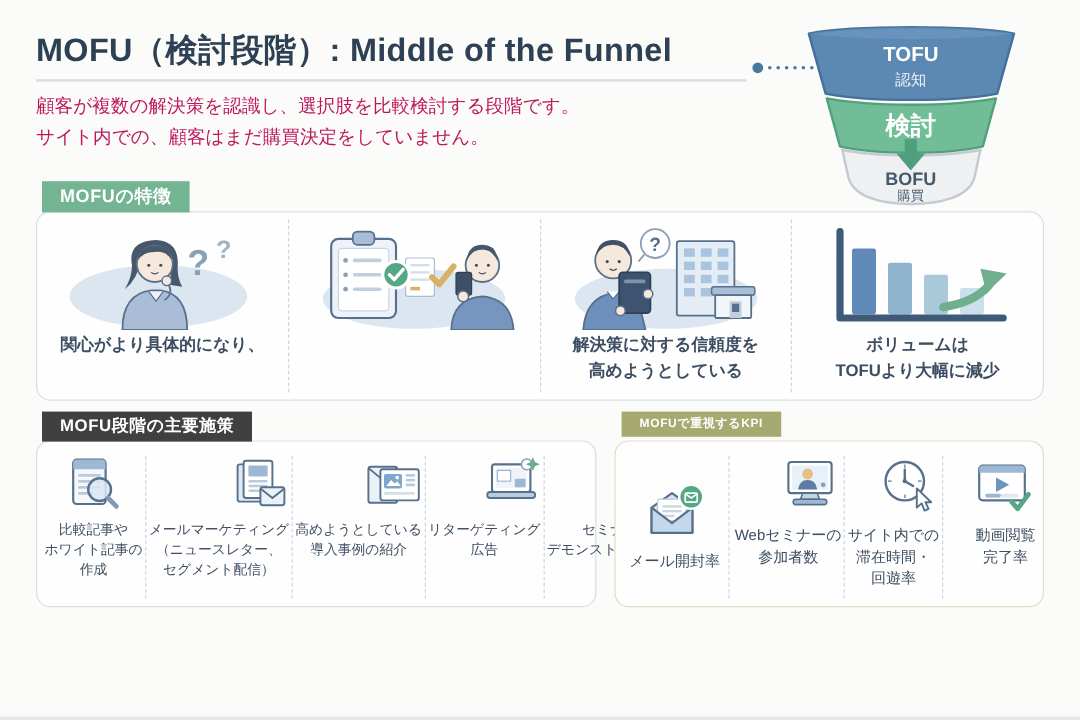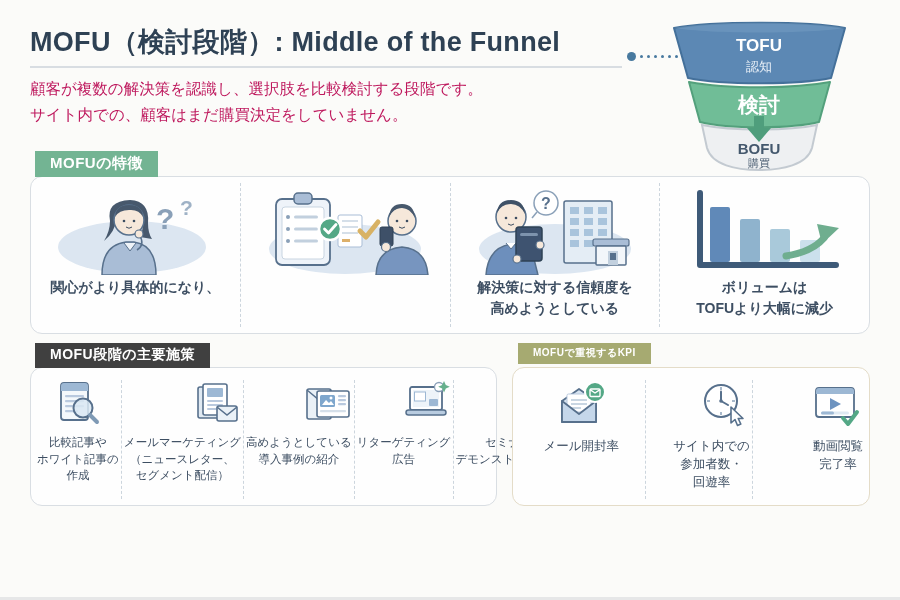--- a/index.html
+++ b/index.html
@@ -36,21 +36,21 @@
   .caption span{display:block;font-weight:bold;}
   
   #tactics-card{left:30px;top:367px;width:467px;height:139px;}
   #tactics-badge{left:35px;top:343px;font-size:14px;background:#404040;}
   #kpi-card{left:512px;top:367px;width:358px;height:139px;border-color:#e4dcc8;}
   #kpi-badge{left:518px;top:343px;font-size:10px;background:#a6aa71;}
   .items-row{display:flex;height:100%;padding:12px 4px 6px;box-sizing:border-box;}
   .item-col{display:flex;flex-direction:column;align-items:center;padding:0 2px;}
   .item-col + .item-col{border-left:1.5px dashed #ccd5dd;align-items:flex-end;}
   .t-col{flex:1;}
-  .k1{flex:1.08;} .k2{flex:1.14;} .k3{flex:0.88;} .k4{flex:0.94;}
+  .k1{flex:1.08;justify-content:center;} .k2{flex:1.14;} .k3{flex:0.88;} .k4{flex:0.94;}
   .ticon{width:48px;height:48px;flex:none;}
   .kicon{width:52px;height:52px;flex:none;}
   .item-label{margin-top:6px;font-size:11.5px;color:#3d4e62;text-align:center;line-height:1.45;}
   .kpi-label{font-size:12.5px;margin-top:5px;}
   .item-label span{display:block;white-space:nowrap;}
 </style>
 </head>
 <body>
 
 <div id="canvas">
@@ -313,36 +313,51 @@
           <path d="M7 21 L24 34 L41 21 L41 42 L7 42 Z" fill="#c5d7ea" stroke="#57708c" stroke-width="1.8" stroke-linejoin="round"></path>
           <circle cx="40" cy="12" r="10" fill="#54a886" stroke="#ffffff" stroke-width="2"></circle>
           <rect x="35" y="9" width="10" height="7.5" rx="1" fill="none" stroke="#ffffff" stroke-width="1.4"></rect>
           <path d="M35 9.6 L40 13 L45 9.6" stroke="#ffffff" stroke-width="1.4" fill="none"></path>
         </svg>
         <div class="item-label kpi-label">
           <span>メール開封率</span>
         </div>
       </div>
 
+      <div class="item-col k2">
+        <svg class="kicon" viewBox="0 0 52 52">
+          <rect x="8" y="5" width="36" height="26" rx="2.5" fill="#ffffff" stroke="#57708c" stroke-width="1.8"></rect>
+          <rect x="11" y="8" width="30" height="20" fill="#e9f1f8"></rect>
+          <circle cx="24" cy="15" r="4.5" fill="#e3c186"></circle>
+          <path d="M16 28 Q17 20 24 20 Q31 20 32 28 Z" fill="#5d7ba3"></path>
+          <circle cx="37" cy="24" r="2" fill="#8aa0b8"></circle>
+          <path d="M20 31 L18 36 L34 36 L32 31 Z" fill="#c5d4e4" stroke="#57708c" stroke-width="1.3"></path>
+          <rect x="12" y="36" width="28" height="4.5" rx="2.2" fill="#9db8d4" stroke="#57708c" stroke-width="1.3"></rect>
+        </svg>
+        <div class="item-label kpi-label">
+          <span>Webセミナーの</span>
+          <span>参加者数</span>
+        </div>
+      </div>
 
       <div class="item-col k3">
         <svg class="kicon" viewBox="0 0 52 52">
           <circle cx="23" cy="21" r="16" fill="#ffffff" stroke="#57708c" stroke-width="2"></circle>
           <line x1="23" y1="7" x2="23" y2="10" stroke="#8aa0b8" stroke-width="1.5"></line>
           <line x1="9" y1="21" x2="12" y2="21" stroke="#8aa0b8" stroke-width="1.5"></line>
           <line x1="34" y1="21" x2="37" y2="21" stroke="#8aa0b8" stroke-width="1.5"></line>
           <line x1="23" y1="32" x2="23" y2="35" stroke="#8aa0b8" stroke-width="1.5"></line>
           <line x1="23" y1="21" x2="23" y2="11.5" stroke="#57708c" stroke-width="2" stroke-linecap="round"></line>
           <line x1="23" y1="21" x2="30" y2="25" stroke="#57708c" stroke-width="2" stroke-linecap="round"></line>
           <circle cx="23" cy="21" r="1.8" fill="#57708c"></circle>
           <path d="M33 27 L33 43 L37 39.5 L39.5 45.5 L42.8 44 L40.2 38.5 L45 38.5 Z" fill="#ffffff" stroke="#57708c" stroke-width="1.6" stroke-linejoin="round"></path>
         </svg>
         <div class="item-label kpi-label">
           <span>サイト内での</span>
-          <span>参加者数・</span>
+          <span>滞在時間・</span>
           <span>回遊率</span>
         </div>
       </div>
 
       <div class="item-col k4">
         <svg class="kicon" viewBox="0 0 52 52">
           <rect x="5" y="8" width="38" height="29" rx="3" fill="#ffffff" stroke="#57708c" stroke-width="1.8"></rect>
           <path d="M5 11 a3 3 0 0 1 3 -3 h32 a3 3 0 0 1 3 3 v3 H5 Z" fill="#9db8d4"></path>
           <polygon points="19,18 30,24 19,30" fill="#6d93c0"></polygon>
           <rect x="10" y="31.5" width="28" height="3" rx="1.5" fill="#dfe9f2"></rect>

